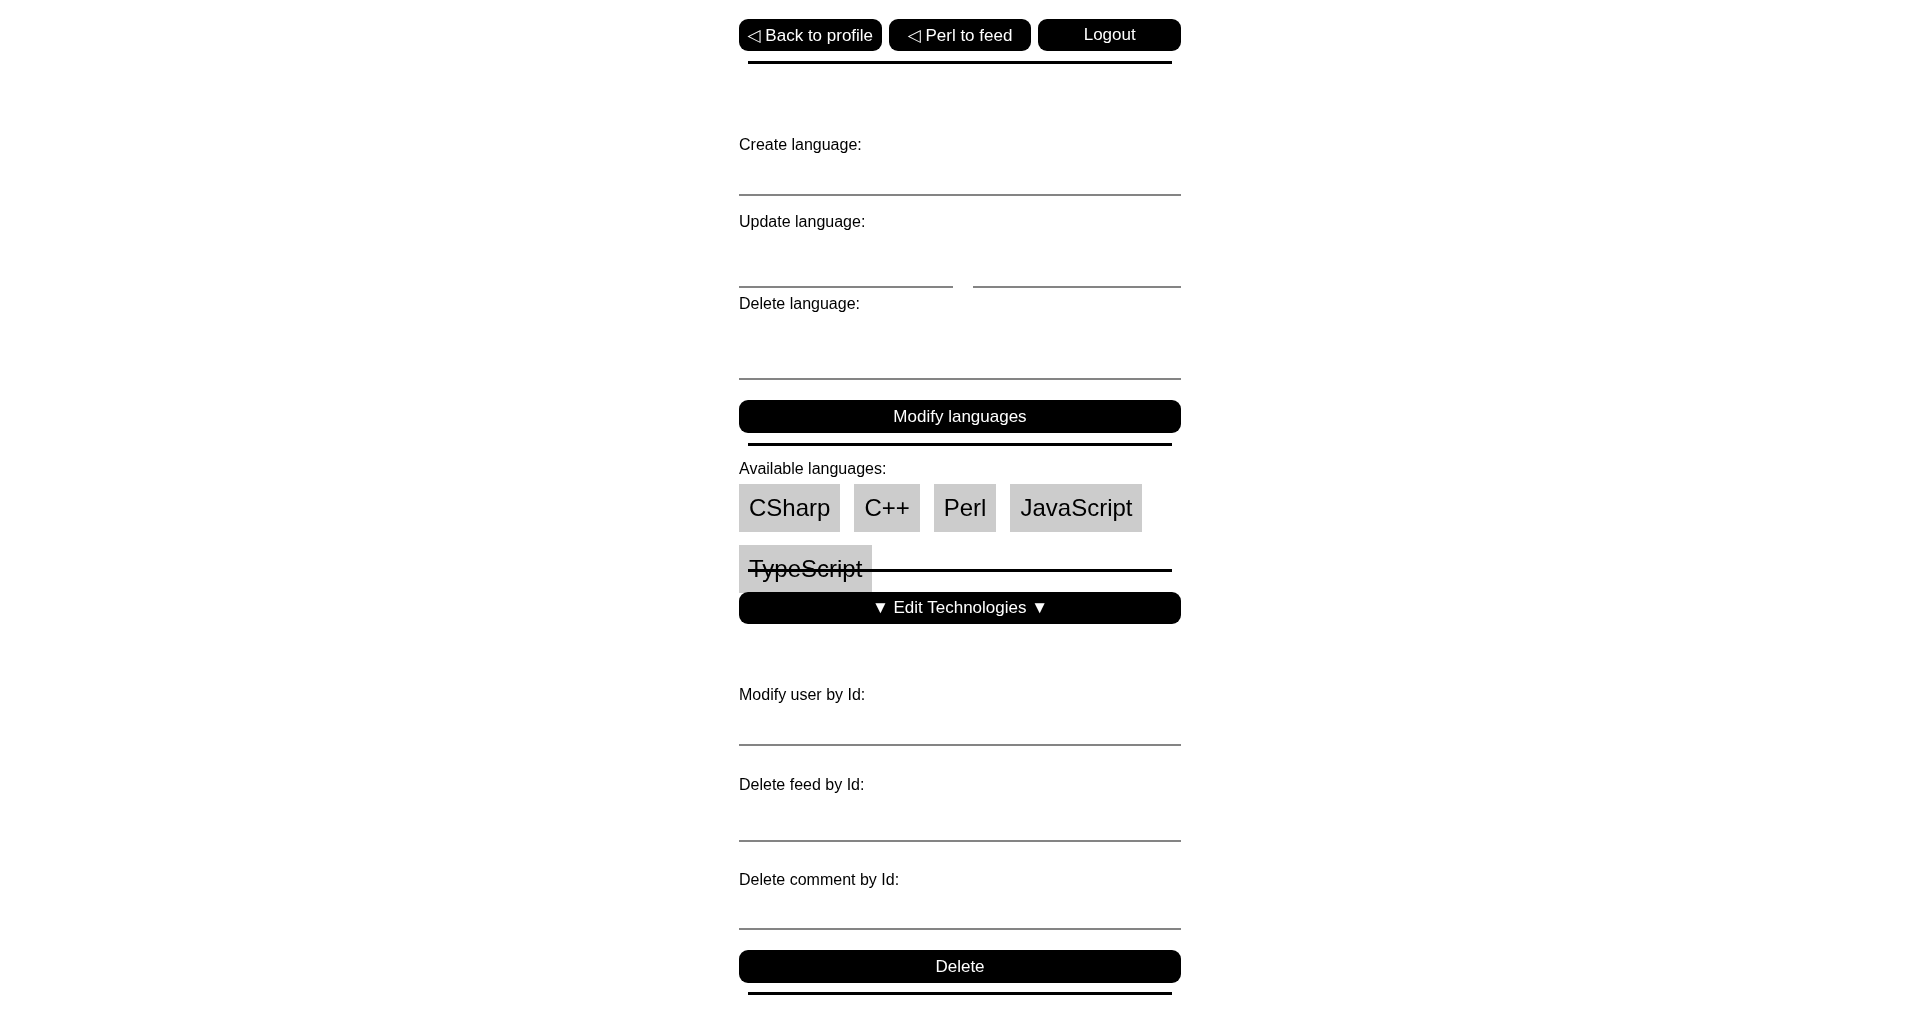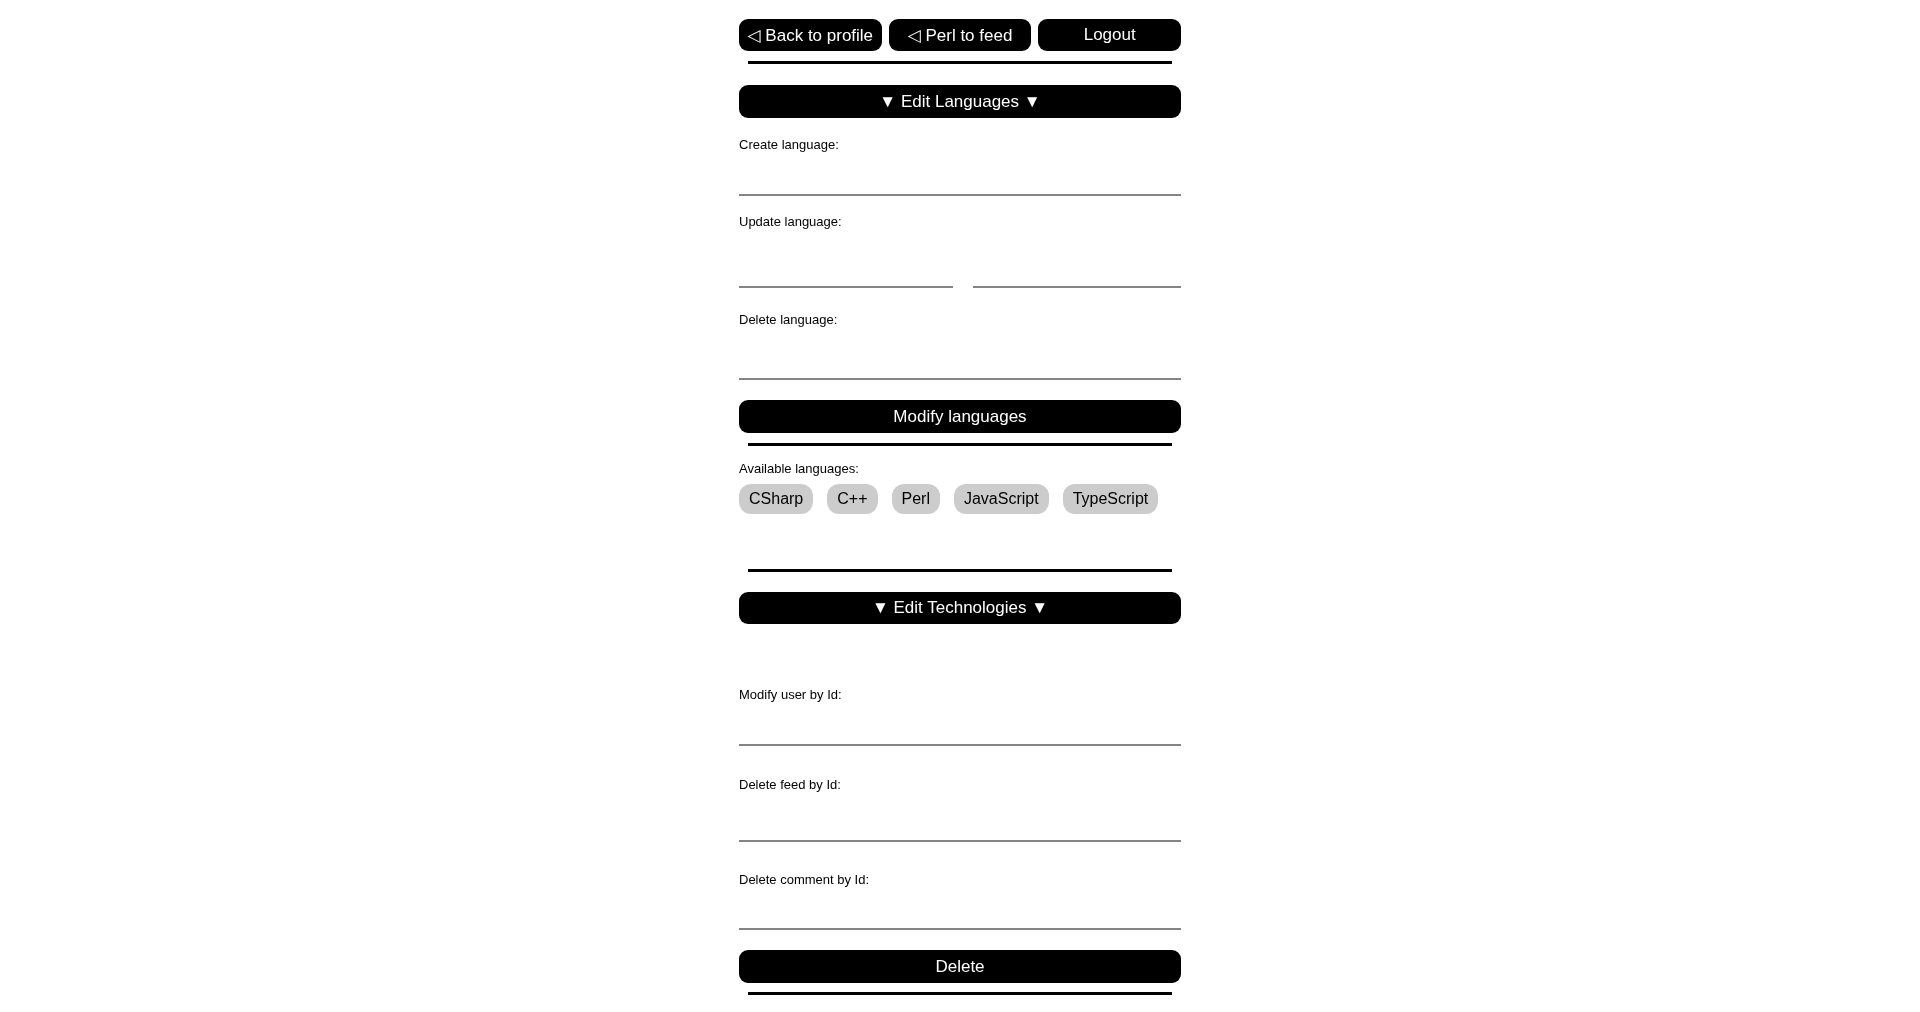--- a/index.html
+++ b/index.html
@@ -43,21 +43,21 @@
   .rule {
     position: absolute;
     left: 748px;
     width: 424px;
     height: 0;
     margin: 0;
     border: none;
     border-top: 3px solid #000000;
   }
   .lbl {
-    font-size: 13px;
+    font-size: 16px;
     line-height: 24px;
     color: #000000;
   }
   .uline {
     display: block;
     width: 100%;
     height: 24px;
     border: none;
     border-bottom: 2px solid #848484;
     background: transparent;
@@ -76,57 +76,54 @@
   .pair-row .uline.second { width: 208px; }
   .chips {
     display: flex;
     flex-wrap: wrap;
     gap: 13px 14px;
   }
   .chip {
     display: inline-block;
     background: #cccccc;
     color: #000000;
-    border-radius: 12px;
-    padding: 5px 10px;
-    font-size: 16px;
+    border-radius: 0;
+    padding: 14px 10px;
+    font-size: 24px;
     line-height: 20px;
     cursor: pointer;
     user-select: none;
   }
 </style>
 </head>
 <body>
 
 <div class="stage">
 
   <div class="col btn-row" style="top:19px">
     <button class="btn">◁ Back to profile</button>
     <button class="btn">◁ Perl to feed</button>
     <button class="btn">Logout</button>
   </div>
 
   <hr class="rule" style="top:61px">
 
-  <div class="col" style="top:85px">
-    <button class="btn" style="height:33px">▼ Edit Languages ▼</button>
-  </div>
 
   <div class="col lbl" style="top:133px">Create language:</div>
   <div class="col" style="top:172px">
     <input class="uline" type="text" style="">
   </div>
 
   <div class="col lbl" style="top:210px">Update language:</div>
   <div class="col pair-row" style="top:264px">
     <input class="uline first" type="text" style="">
     <input class="uline second" type="text" style="">
   </div>
 
-  <div class="col lbl" style="top:308px">Delete language:</div>
+  <div class="col lbl" style="top:292px">Delete language:</div>
   <div class="col" style="top:356px">
     <input class="uline" type="text" style="">
   </div>
 
   <div class="col" style="top:400px">
     <button class="btn" style="height:33px">Modify languages</button>
   </div>
 
   <hr class="rule" style="top:443px">
 

